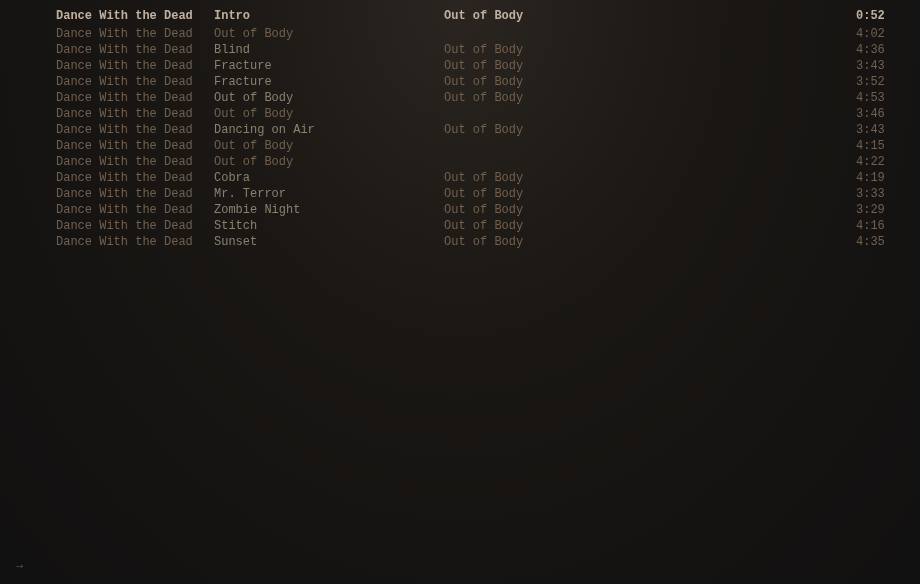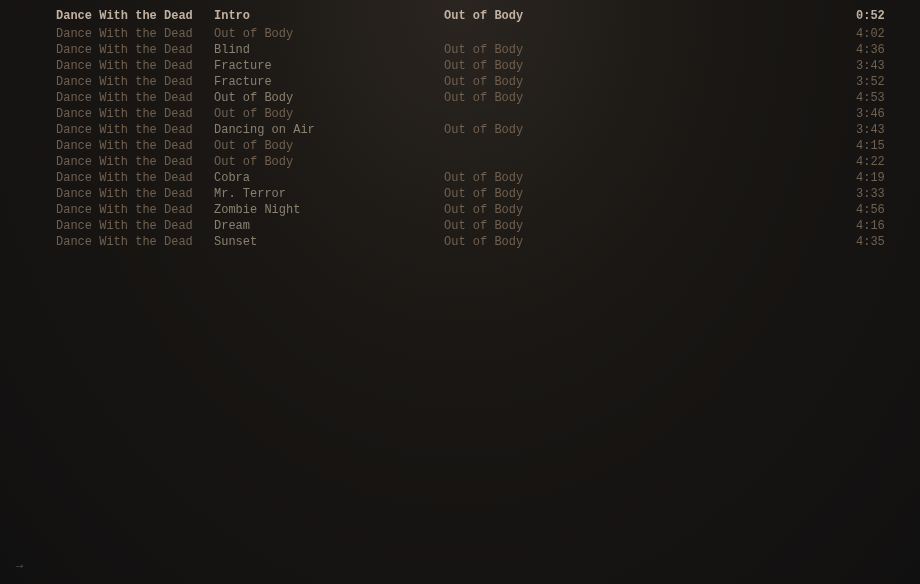--- a/index.html
+++ b/index.html
@@ -163,25 +163,25 @@
       <div class="track-row">
       <span class="col-artist">Dance With the Dead</span>
       <span class="col-title">Mr. Terror</span>
       <span class="col-album">Out of Body</span>
       <span class="col-duration">3:33</span>
     </div>
       <div class="track-row">
       <span class="col-artist">Dance With the Dead</span>
       <span class="col-title">Zombie Night</span>
       <span class="col-album">Out of Body</span>
-      <span class="col-duration">4:56</span>
+      <span class="col-duration">3:29</span>
     </div>
       <div class="track-row">
       <span class="col-artist">Dance With the Dead</span>
-      <span class="col-title">Dream</span>
+      <span class="col-title">Stitch</span>
       <span class="col-album">Out of Body</span>
       <span class="col-duration">4:16</span>
     </div>
       <div class="track-row">
       <span class="col-artist">Dance With the Dead</span>
       <span class="col-title">Sunset</span>
       <span class="col-album">Out of Body</span>
       <span class="col-duration">4:35</span>
     </div>
     </div>

